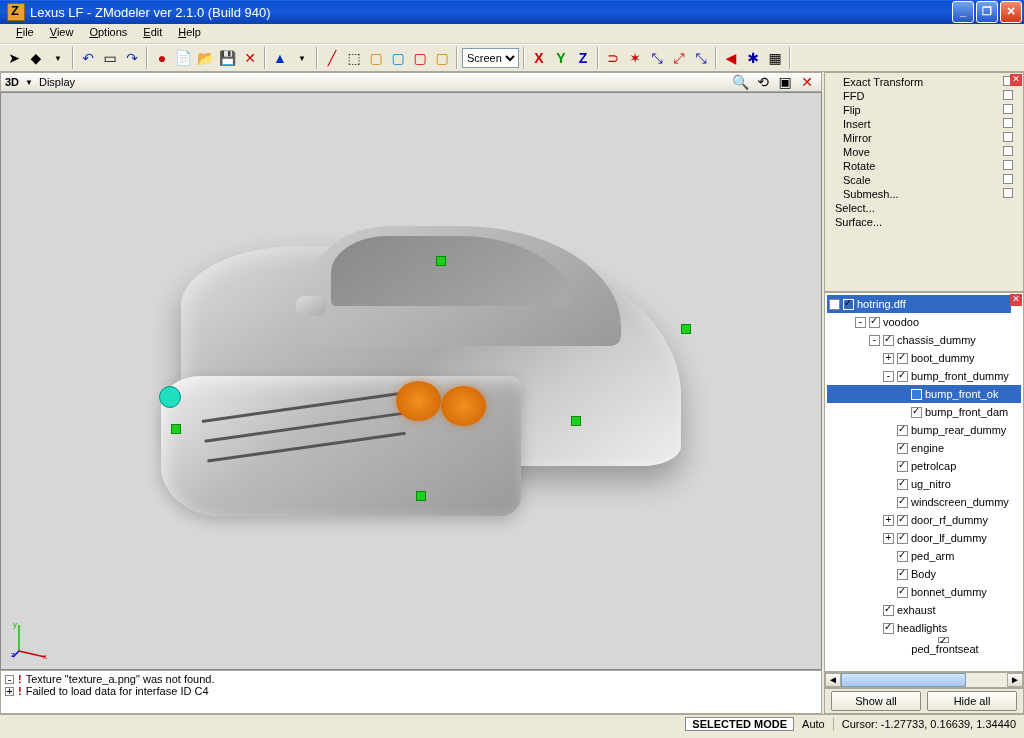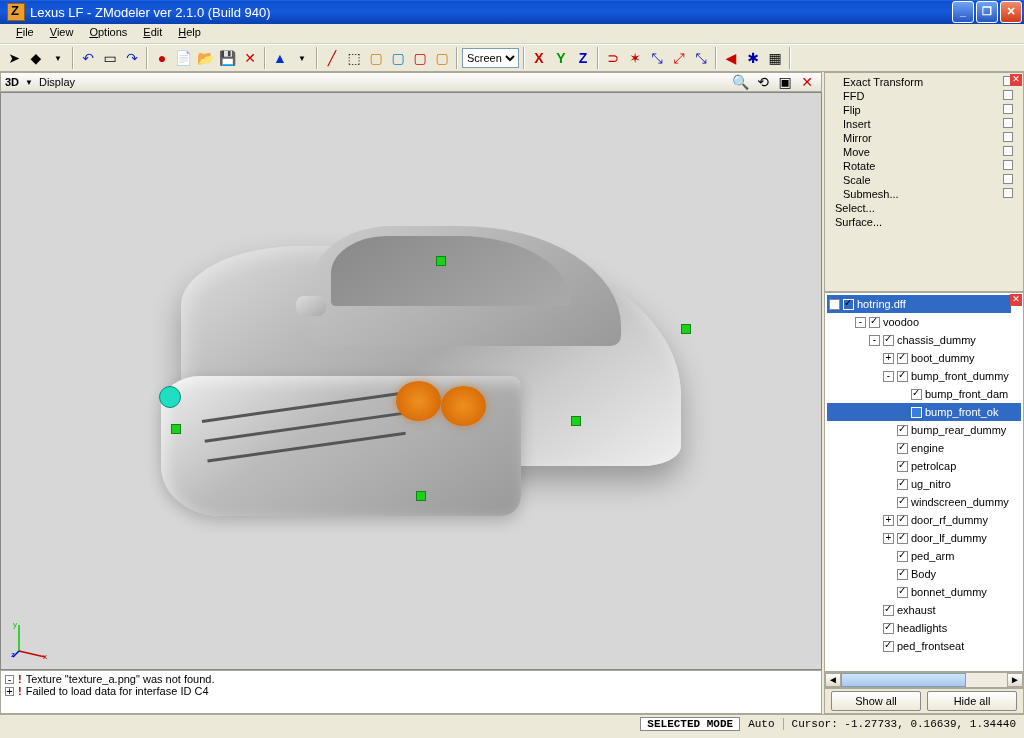--- a/index.html
+++ b/index.html
@@ -337,21 +337,20 @@
   background: linear-gradient(to bottom, #cfe5fb, #a8c8f0);
   border: 1px solid #7f9db9;
 }
 .status-bar {
   height: 18px;
   background: #ece9d8;
   border-top: 1px solid #aca899;
   display: flex;
   align-items: center;
   font-size: 11px;
-  font-family: Liberation Mono, monospace;
 }
 .status-seg {
   padding: 0 8px;
   border-right: 1px solid #aca899;
 }
 .sel-mode {
   background: #fff;
   border: 1px solid #888;
   font-weight: bold;
   padding: 0 6px;
@@ -542,30 +541,30 @@
           <div class="tree-row" style="padding-left: 56px;">
             <span class="tree-toggle">+</span>
             <span class="tree-check-box checked"></span>
             <span>boot_dummy</span>
           </div>
           <div class="tree-row" style="padding-left: 56px;">
             <span class="tree-toggle">-</span>
             <span class="tree-check-box checked"></span>
             <span>bump_front_dummy</span>
           </div>
-          <div class="tree-row" style="padding-left: 70px;">
-            <span class="tree-noexp"></span>
-            <span class="tree-check-box checked"></span>
-            <span>bump_front_dam</span>
-          </div>
           <div class="tree-row tree-sel" style="padding-left: 70px;">
             <span class="tree-noexp"></span>
             <span class="tree-check-box unchecked-blue"></span>
             <span>bump_front_ok</span>
           </div>
+          <div class="tree-row" style="padding-left: 70px;">
+            <span class="tree-noexp"></span>
+            <span class="tree-check-box checked"></span>
+            <span>bump_front_dam</span>
+          </div>
           <div class="tree-row" style="padding-left: 56px;">
             <span class="tree-noexp"></span>
             <span class="tree-check-box checked"></span>
             <span>bump_rear_dummy</span>
           </div>
           <div class="tree-row" style="padding-left: 56px;">
             <span class="tree-noexp"></span>
             <span class="tree-check-box checked"></span>
             <span>engine</span>
           </div>
@@ -612,21 +611,21 @@
           <div class="tree-row" style="padding-left: 42px;">
             <span class="tree-noexp"></span>
             <span class="tree-check-box checked"></span>
             <span>exhaust</span>
           </div>
           <div class="tree-row" style="padding-left: 42px;">
             <span class="tree-noexp"></span>
             <span class="tree-check-box checked"></span>
             <span>headlights</span>
           </div>
-          <div class="tree-row" style="padding-left: 42px;">
+          <div class="tree-row" style="padding-left: 42px; flex-direction: column;">
             <span class="tree-noexp"></span>
             <span class="tree-check-box checked"></span>
             <span>ped_frontseat</span>
           </div>
         </div>
     </div>
     <div class="hscroll">
       <div class="scroll-arrow">◄</div>
       <div class="scroll-track">
           <div class="scroll-thumb"></div>

